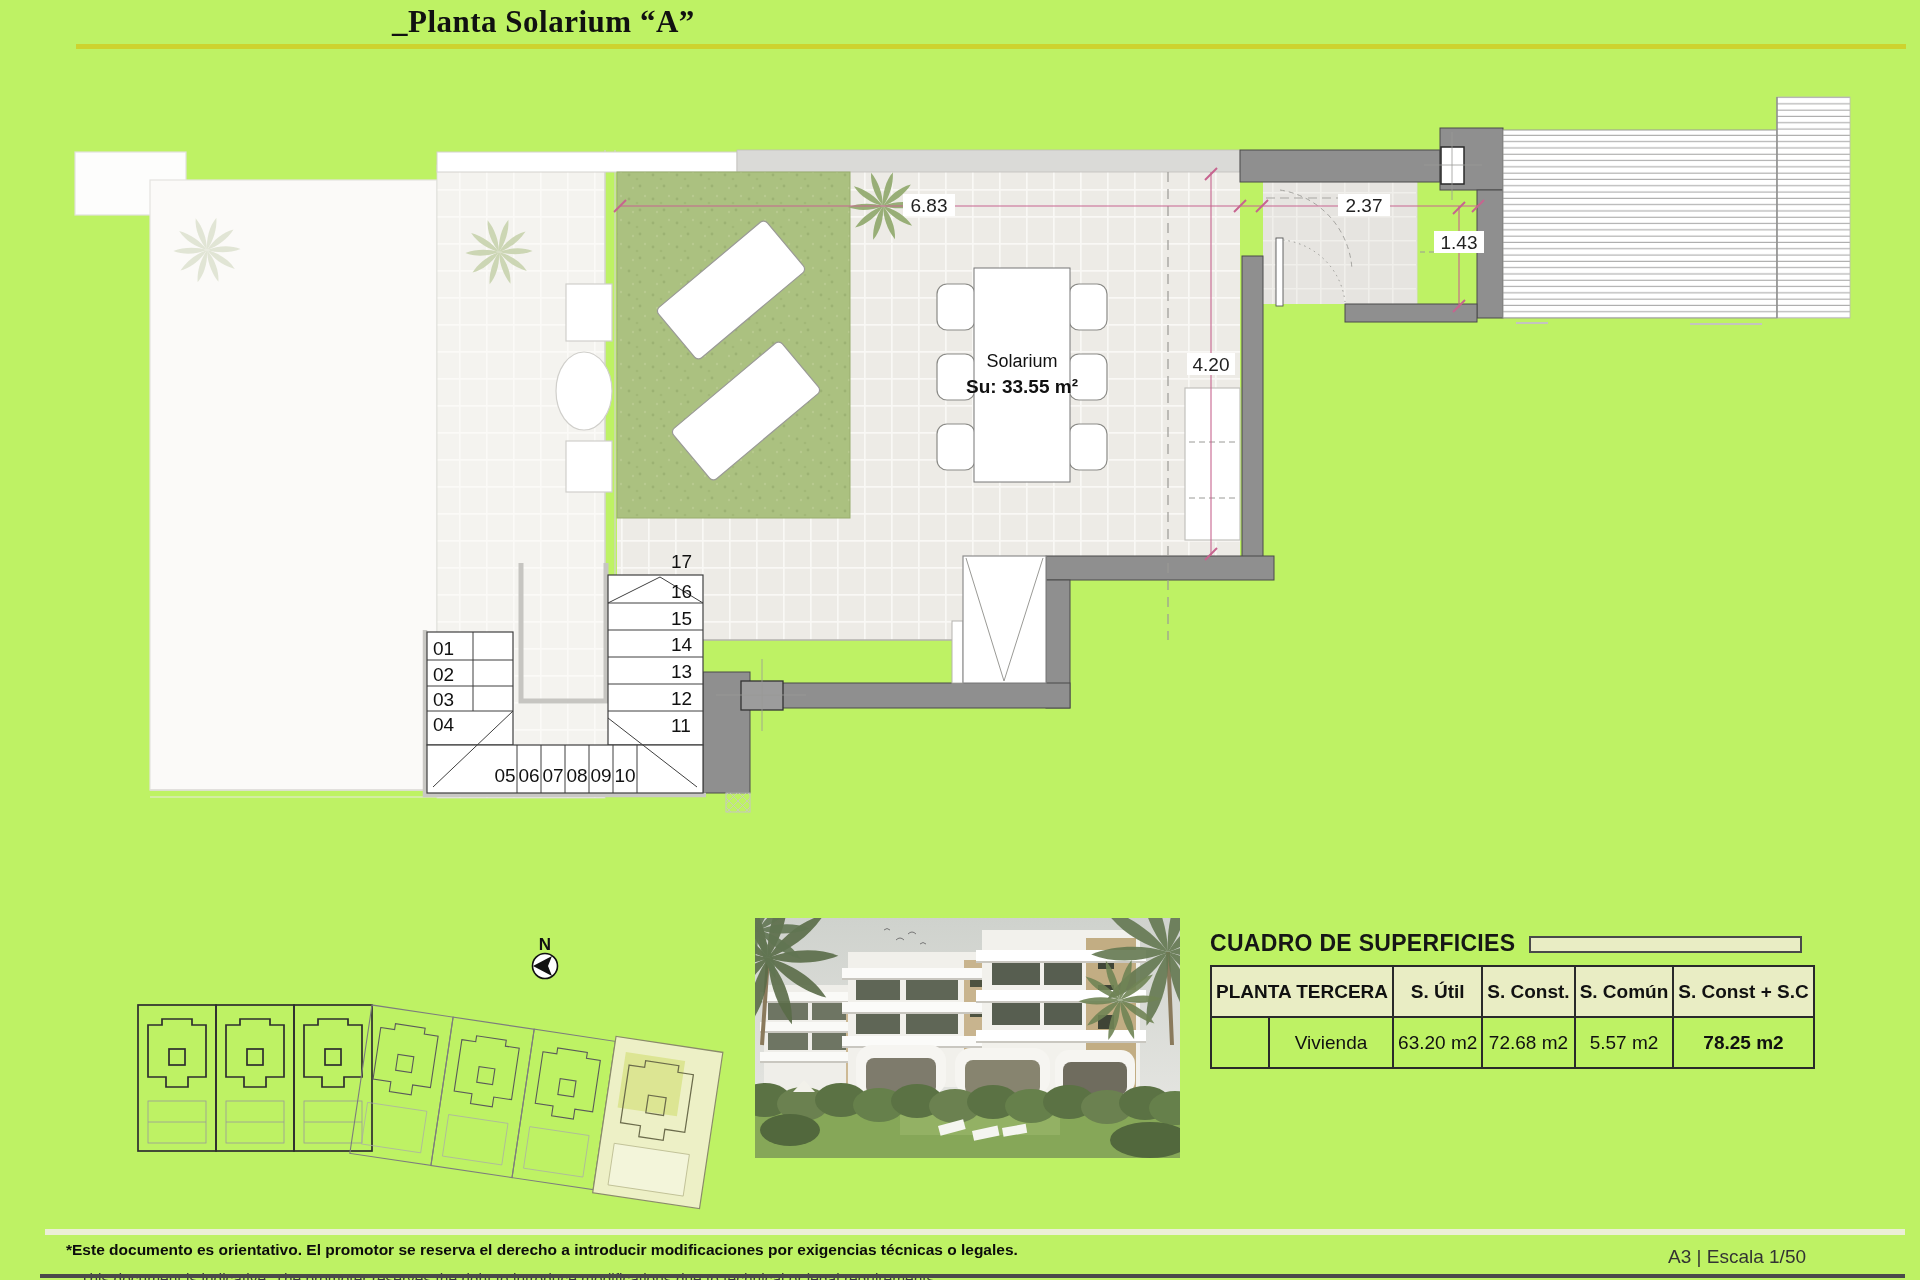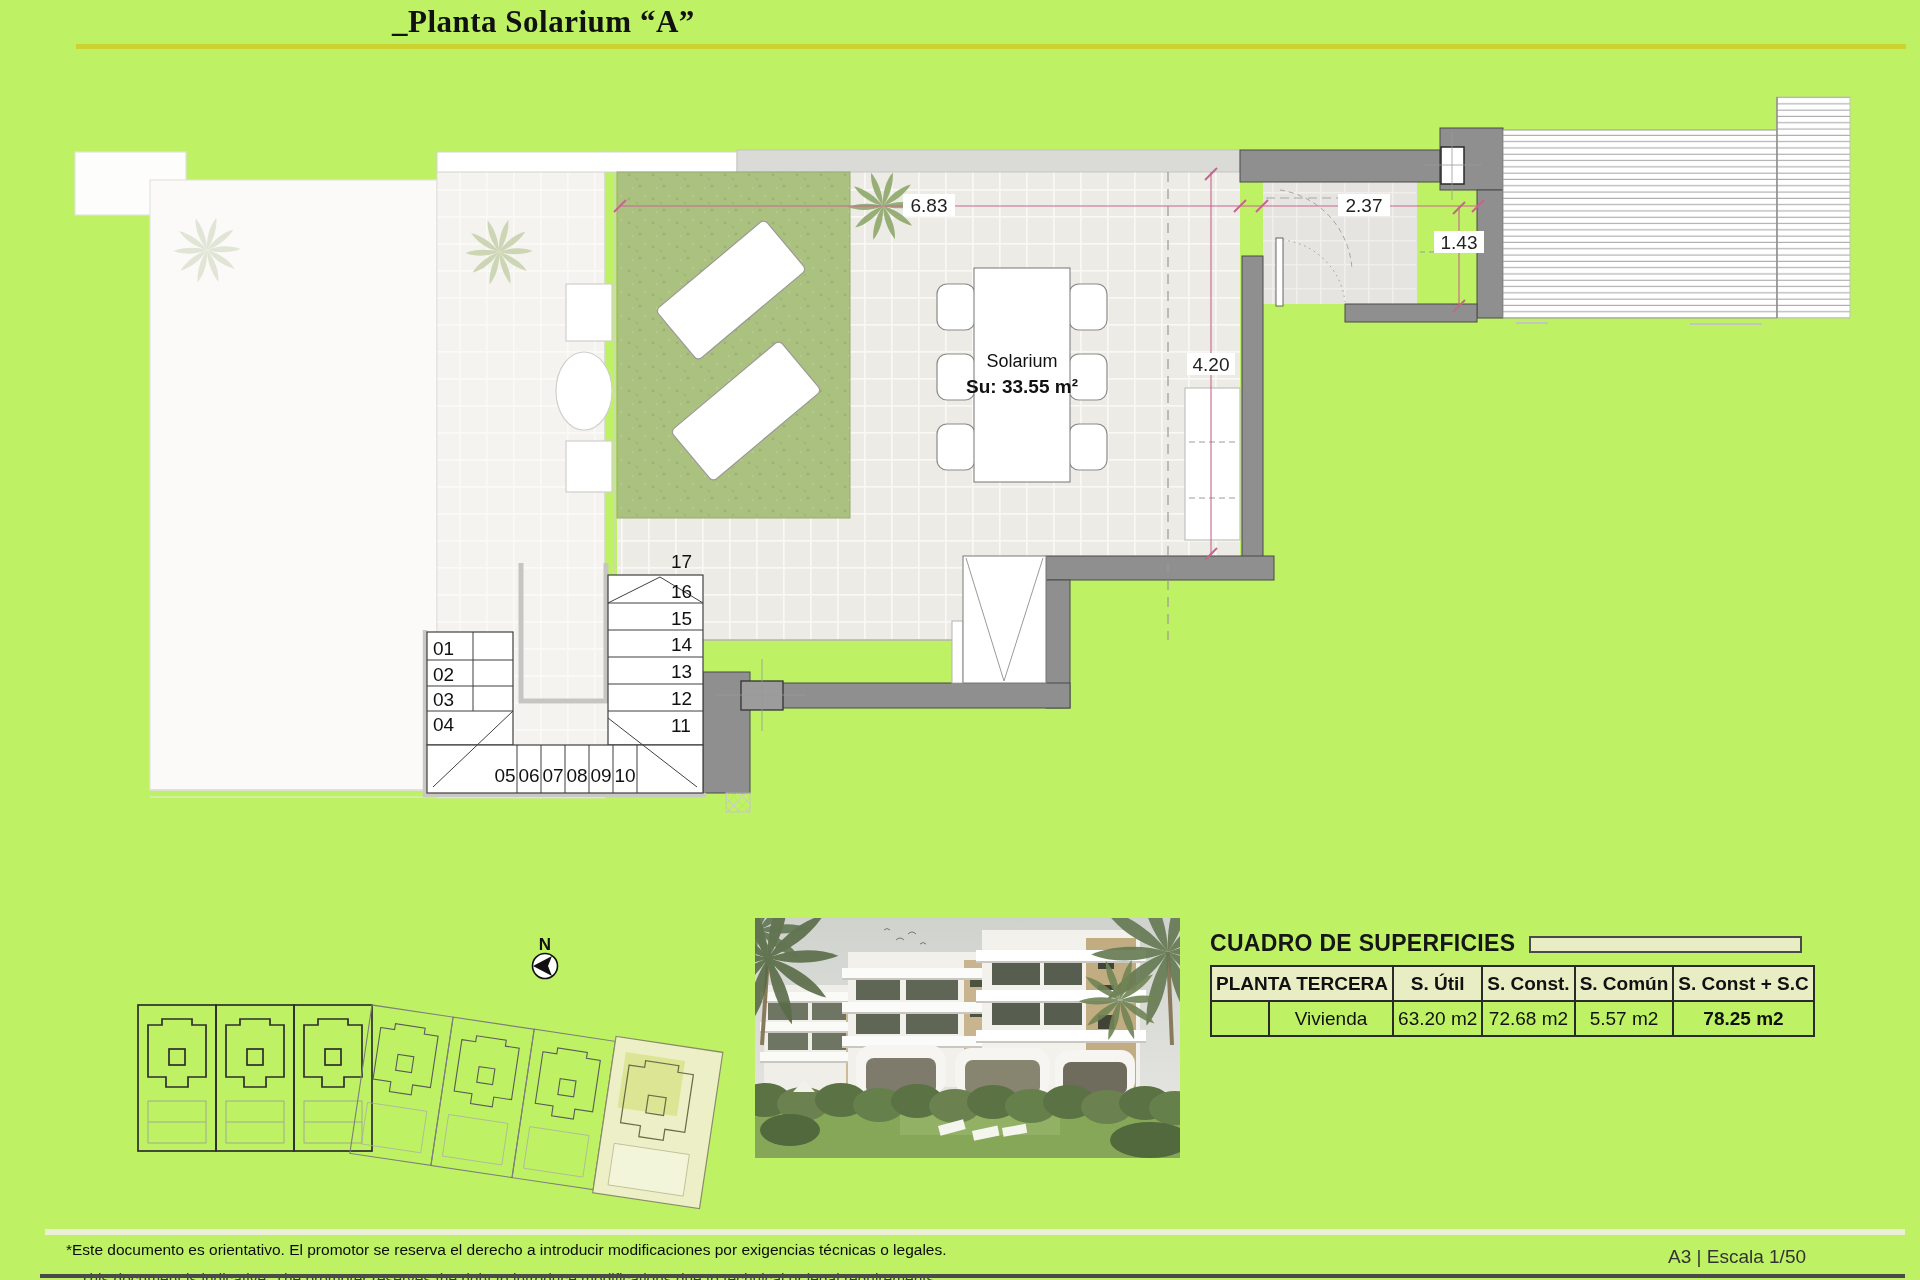--- a/index.html
+++ b/index.html
@@ -9,28 +9,28 @@
   .page-title{position:absolute;left:392px;top:4px;font-family:"Liberation Serif",serif;
               font-weight:bold;font-size:31px;color:#111;letter-spacing:.5px;}
   .accent-rule{position:absolute;left:76px;top:44px;width:1830px;height:5px;background:#cdd32e;}
   
   .surf{position:absolute;left:1210px;top:930px;width:592px;}
   .surf-head{display:flex;align-items:center;}
   .surf-title{font-size:23px;font-weight:bold;color:#161616;letter-spacing:.3px;white-space:nowrap;text-align:right;}
   .surf-bar{flex:1;height:13px;margin-left:14px;margin-top:2px;background:#e9edc4;border:2px solid #4a4a4a;}
   table.surf-table{border-collapse:collapse;margin-top:8px;width:592px;}
   table.surf-table th, table.surf-table td{border:2px solid #2a2a2a;font-size:19px;color:#111;
-      text-align:center;height:33px;padding:0 4px;white-space:nowrap;}
+      text-align:center;height:33px;padding:8px 4px;white-space:nowrap;}
   table.surf-table th{background:#e9edc4;font-weight:bold;}
   td.rowlabel{font-weight:normal;margin-left:37px;}
   td.total{font-weight:bold;font-size:20px;}
   .c0{width:48px;} .c1{width:128px;} .c2{width:96px;} .c3{width:102px;margin-top:7px;} .c4{width:88px;} .c5{width:118px;}
   
   .footer-rule{position:absolute;left:45px;top:1229px;width:1860px;height:6px;background:#ecefd6;}
-  .footer-es{position:absolute;left:66px;top:1241px;font-size:15.5px;font-weight:normal;color:#0c0c0c;}
+  .footer-es{position:absolute;left:66px;top:1241px;font-size:15.5px;font-weight:bold;color:#0c0c0c;}
   .footer-en{position:absolute;left:80px;top:1261px;font-size:15.5px;color:#3c3c3c;margin-top:9px;}
   .footer-sheet{position:absolute;left:1668px;top:1246px;font-size:19px;color:#333;}
   .bottom-rule{position:absolute;left:40px;top:1274px;width:1865px;height:4px;background:#4a4a4a;}
 </style>
 </head>
 <body>
 
 <div id="sheet">
 
   <div class="page-title">_Planta Solarium “A”</div>

